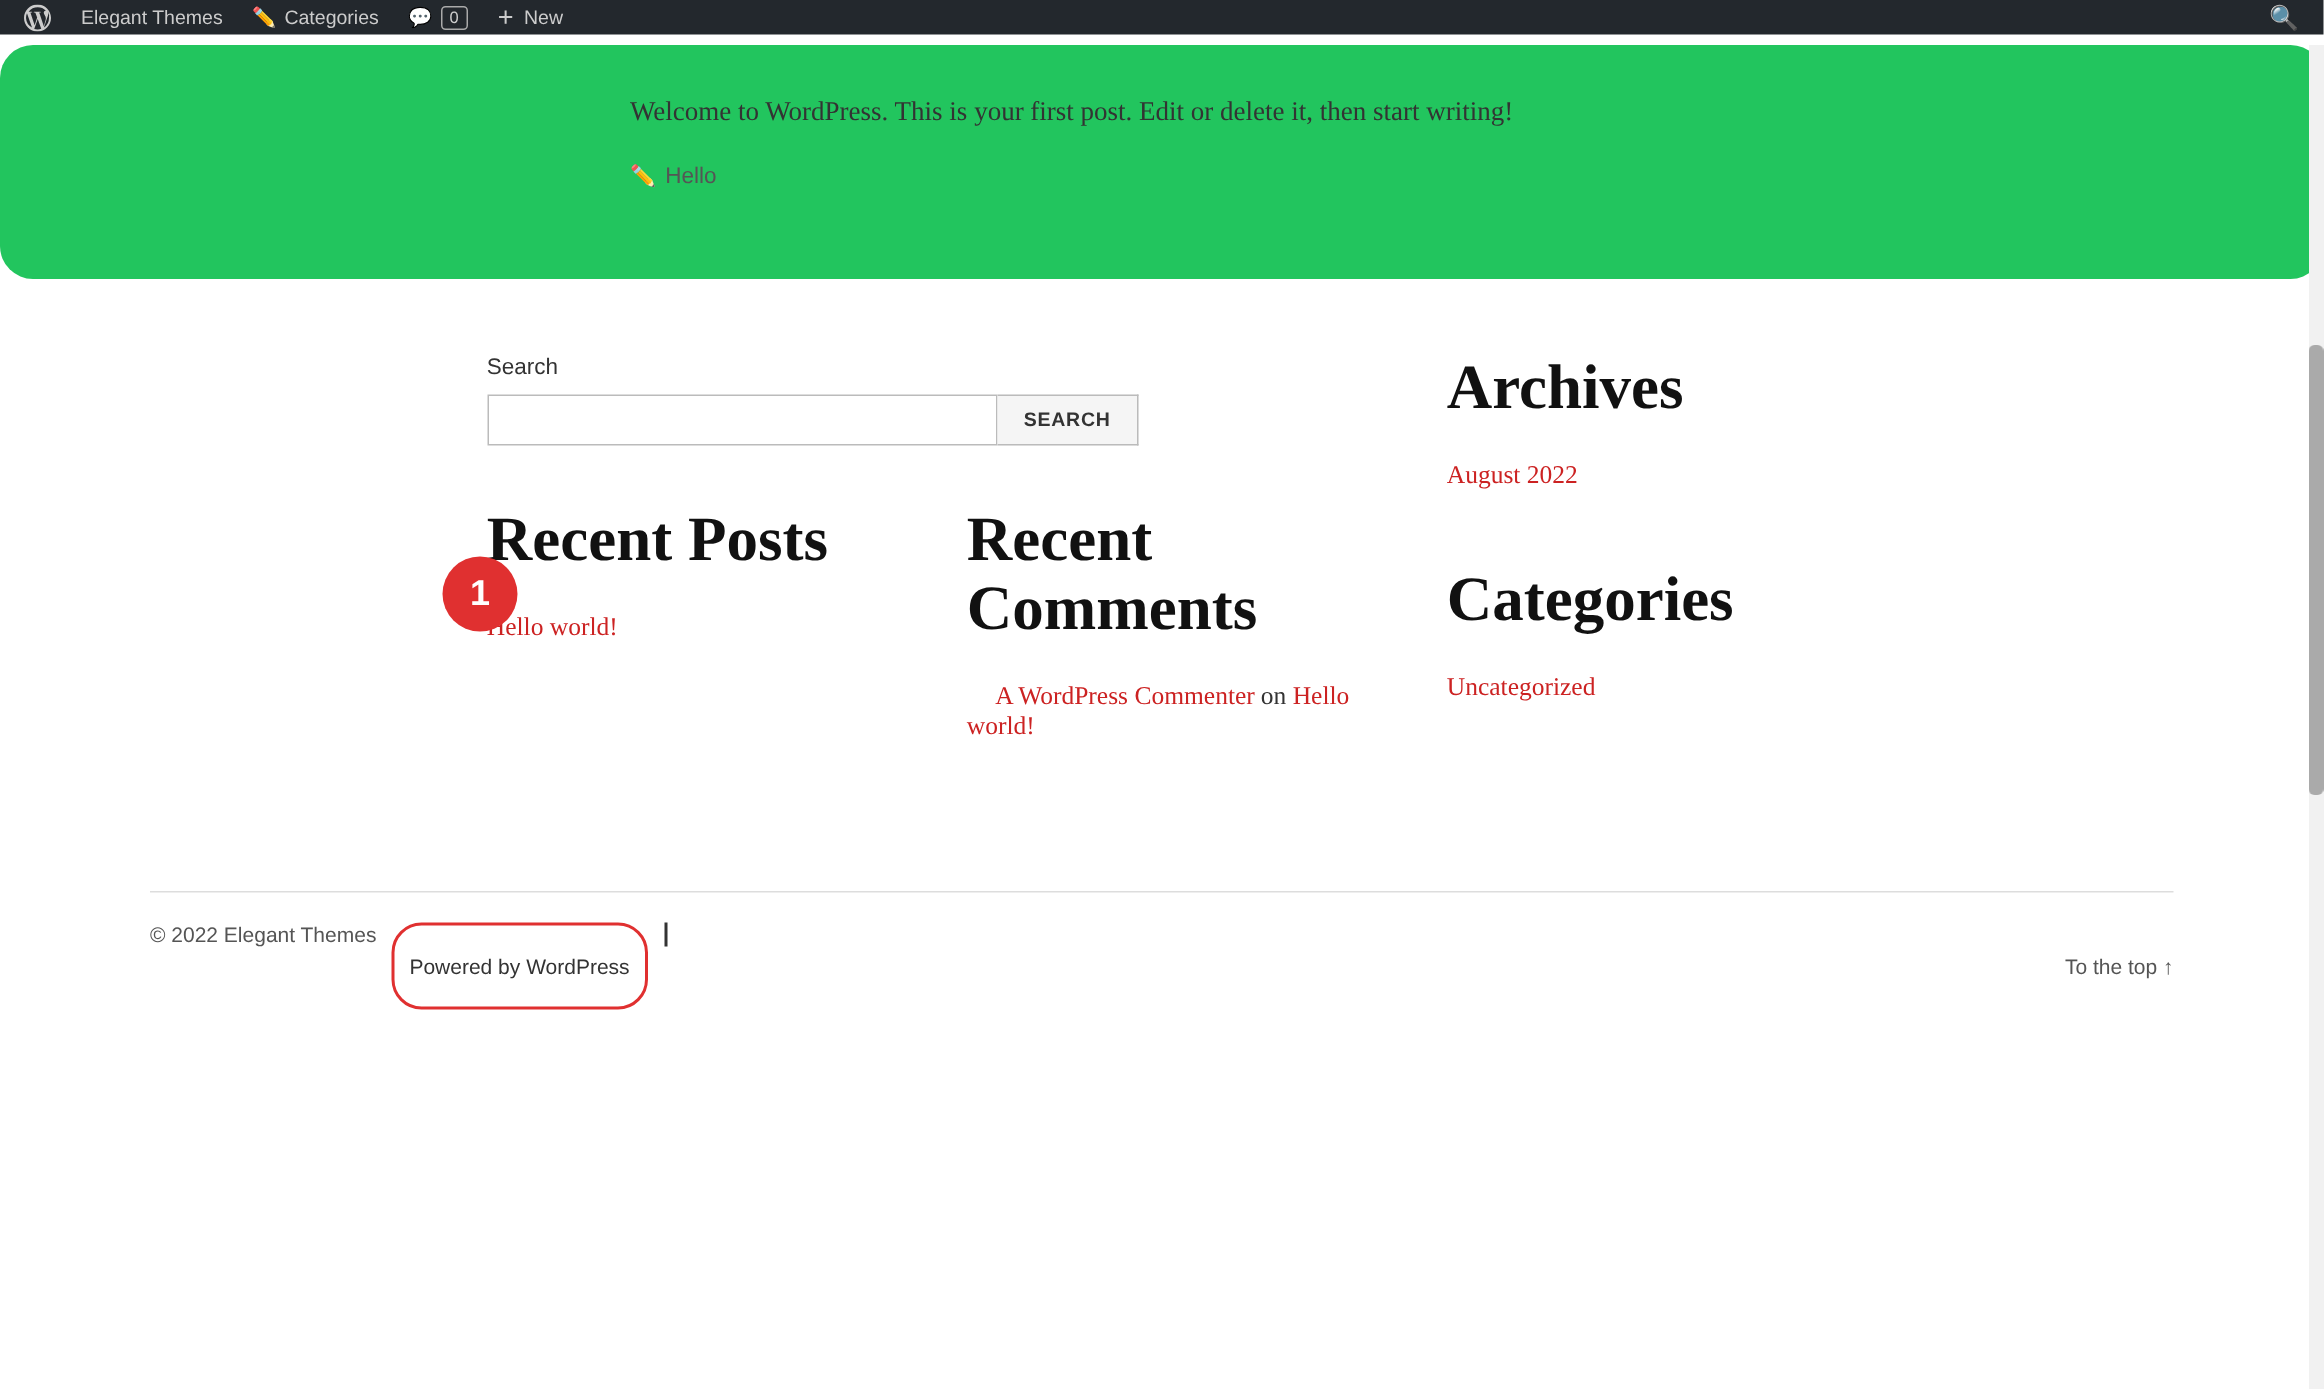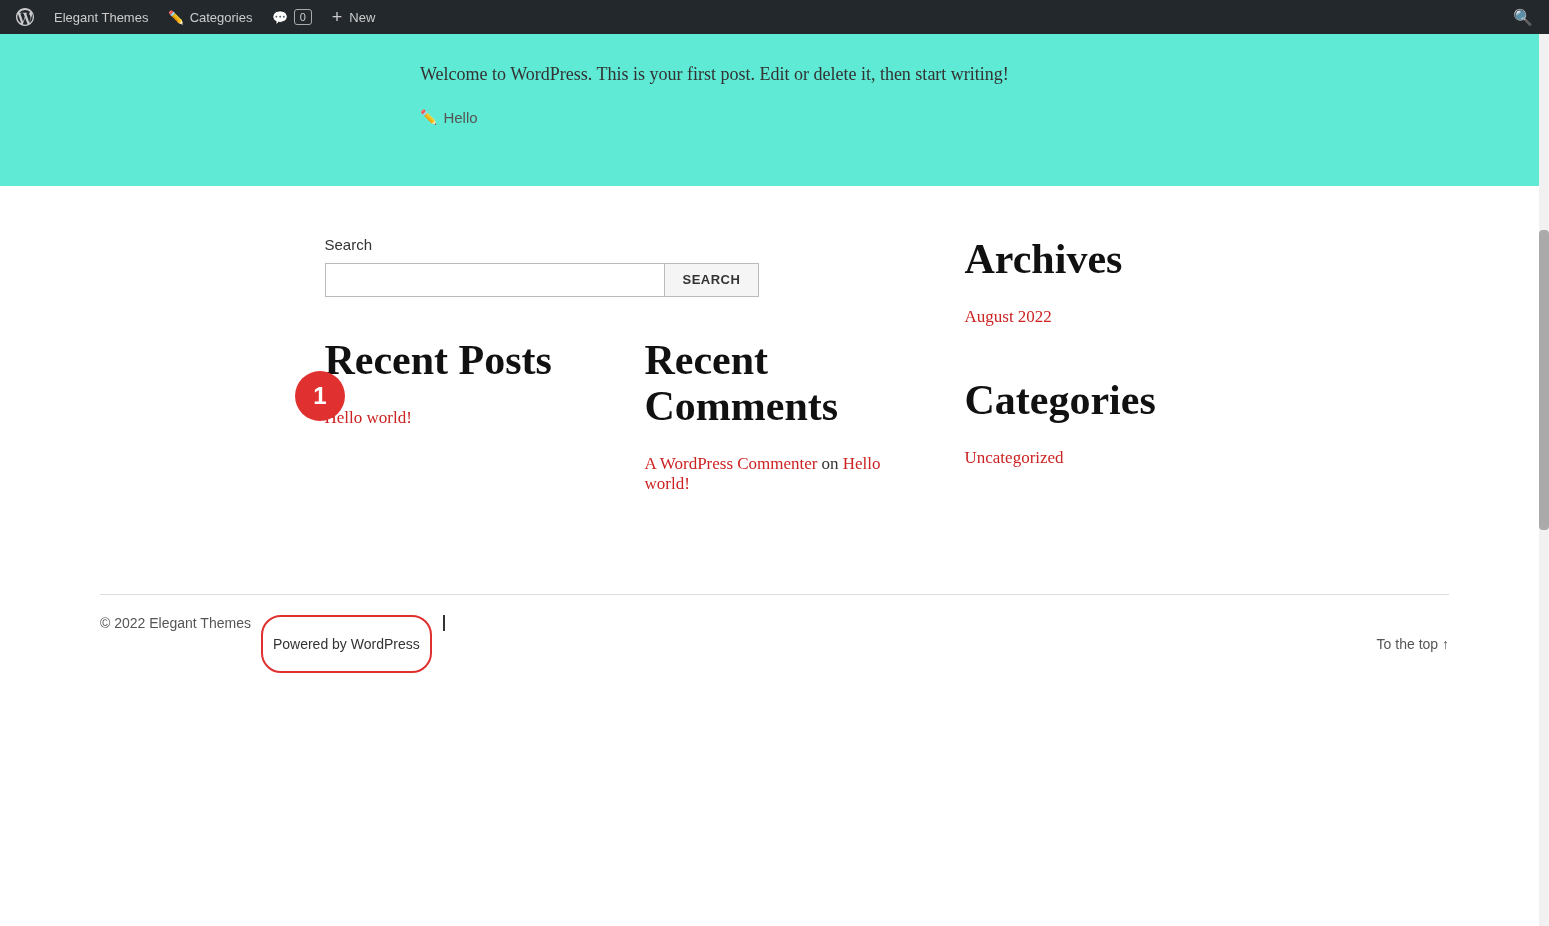--- a/index.html
+++ b/index.html
@@ -1,21 +1,21 @@
 <!DOCTYPE html>
 <html><head>
   <meta charset="utf-8">
   <style>
     * { margin: 0; padding: 0; box-sizing: border-box; }
     body { font-family: Georgia, 'Times New Roman', serif; background: #fff; width: 1549px; min-height: 926px; overflow-x: hidden; }
 
     
     #wpadminbar {
       background: #23282d;
-      height: 34px;
+      height: 23px;
       display: flex;
       align-items: center;
       padding: 0 8px;
       position: fixed;
       top: 0;
       left: 0;
       right: 0;
       z-index: 1000;
       gap: 4px;
     }
@@ -57,22 +57,23 @@
     .plus-new { font-size: 18px; margin-right: 2px; }
 
     
     .page-wrapper {
       margin-top: 30px;
       background: #fff;
     }
 
     
     .post-section {
-      background: #5eead4;
+      background: #22c55e;
       padding: 30px 420px 60px 420px;
+      border-radius: 22px;
     }
     .post-text {
       font-size: 18px;
       color: #333;
       line-height: 1.6;
       margin-bottom: 20px;
     }
     .edit-link {
       display: flex;
       align-items: center;
@@ -146,21 +147,21 @@
     .red-link {
       color: #cc2222;
       text-decoration: none;
       font-size: 17px;
       font-family: Georgia, serif;
     }
 
     .recent-posts-widget { grid-column: 1; }
     .recent-comments-widget { grid-column: 2; }
 
-    .comment-author { color: #cc2222; font-size: 17px; font-family: Georgia, serif; }
+    .comment-author { color: #cc2222; font-size: 17px; font-family: Georgia, serif; margin-left: 19px; }
     .comment-on { color: #333; font-size: 17px; font-family: Georgia, serif; }
 
     
     .footer-divider {
       border: none;
       border-top: 1px solid #ddd;
       margin: 40px 100px 0 100px;
     }
     .footer {
       display: flex;

